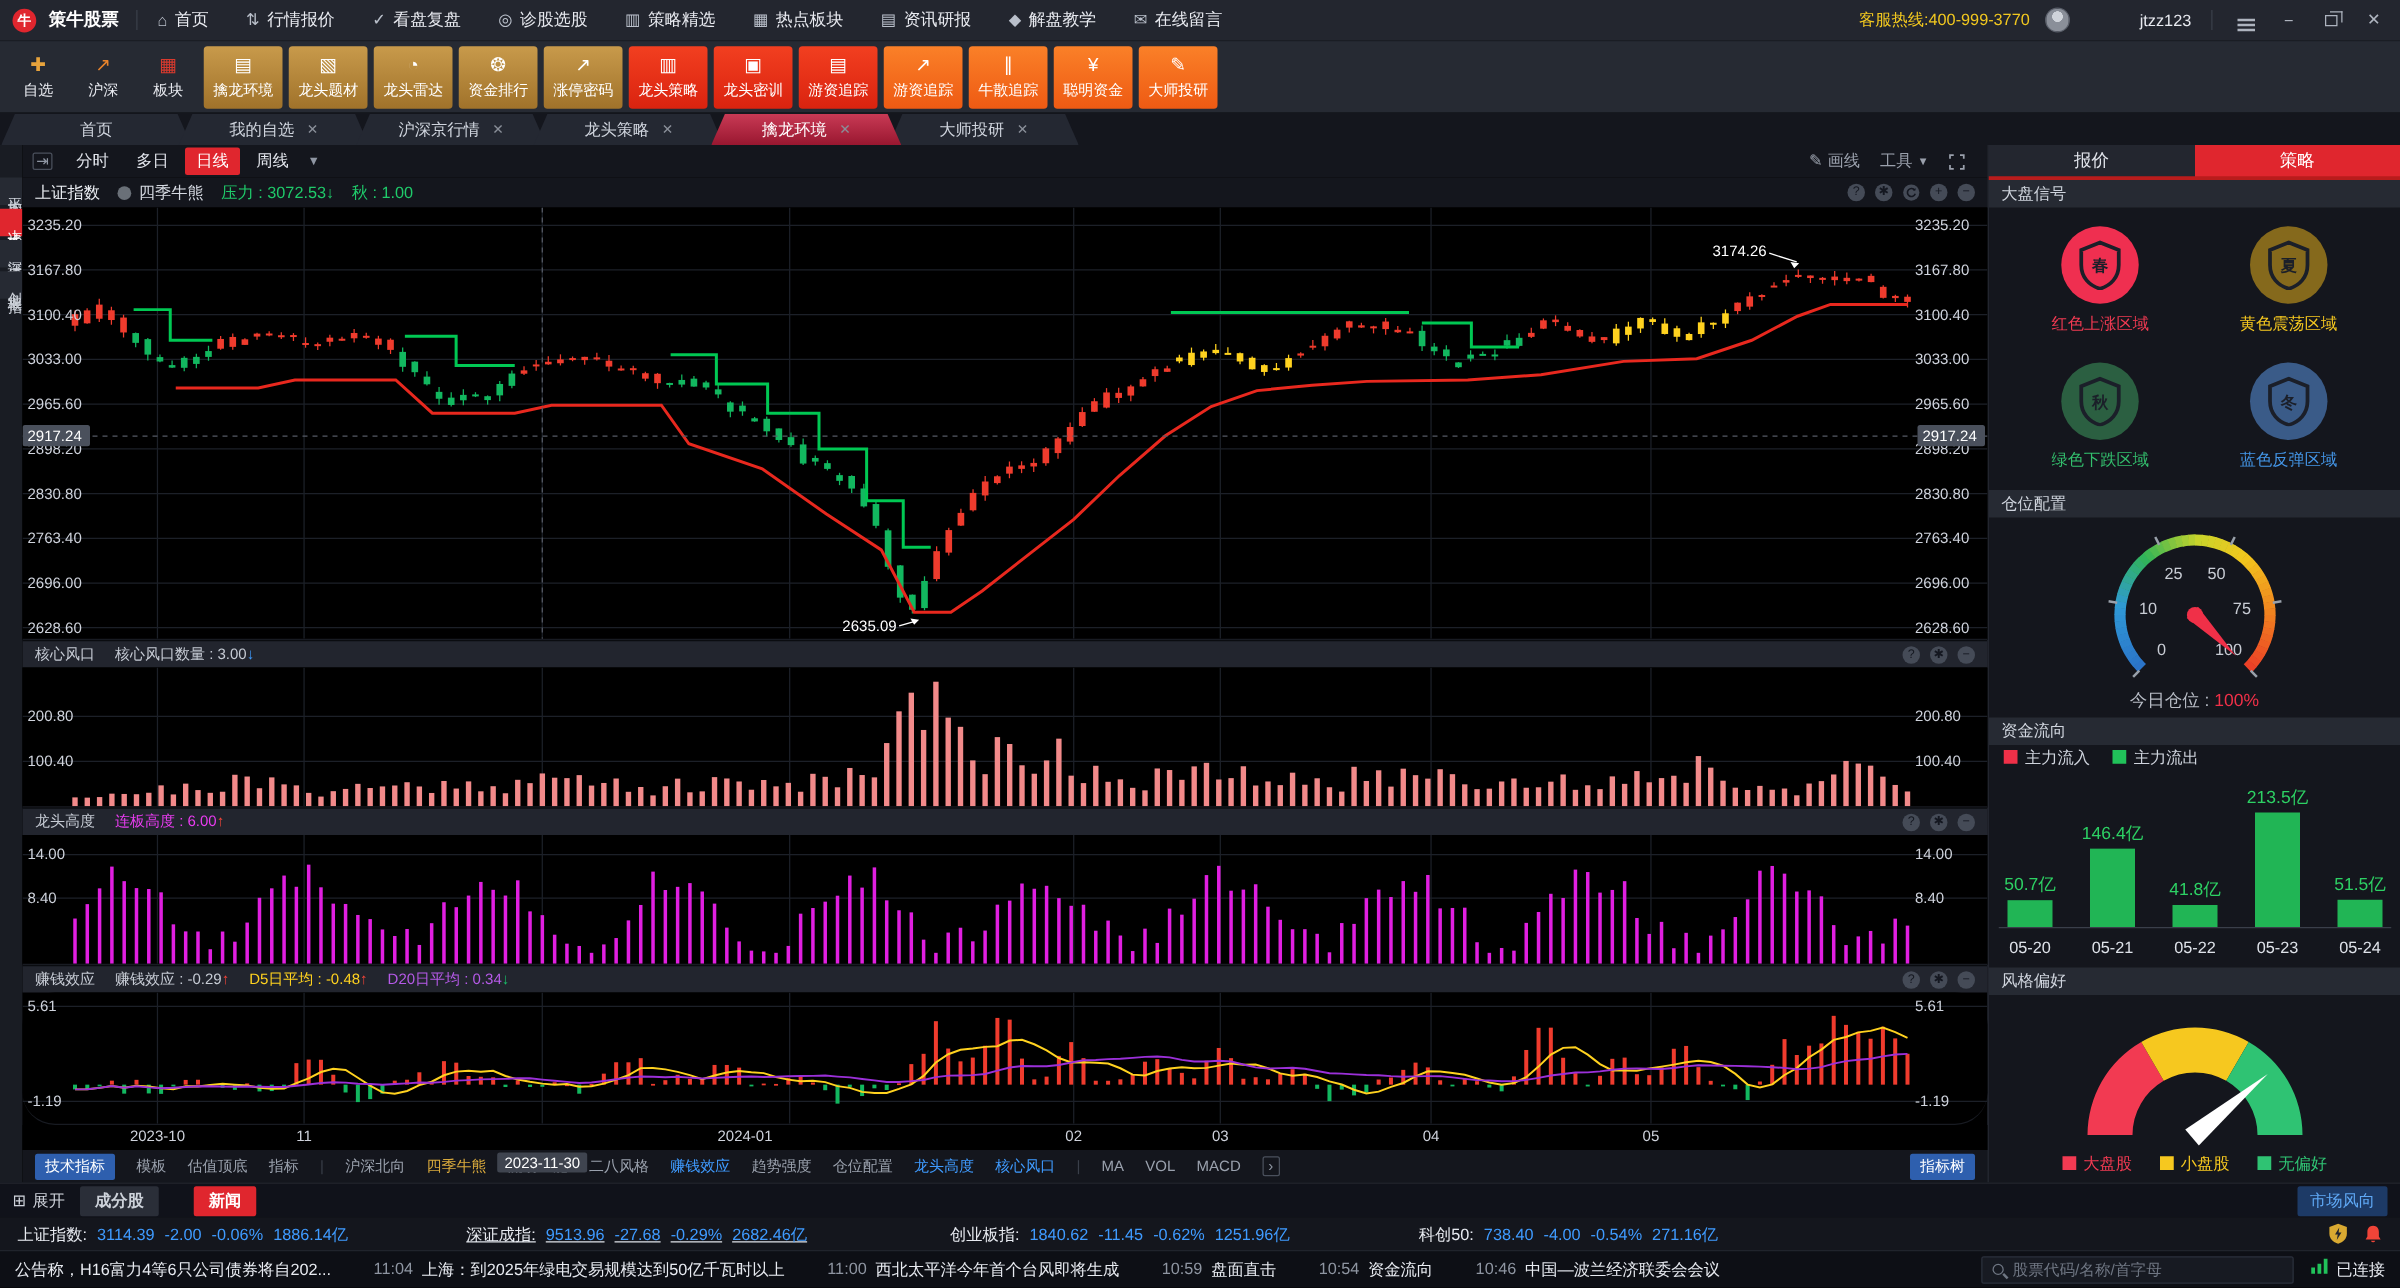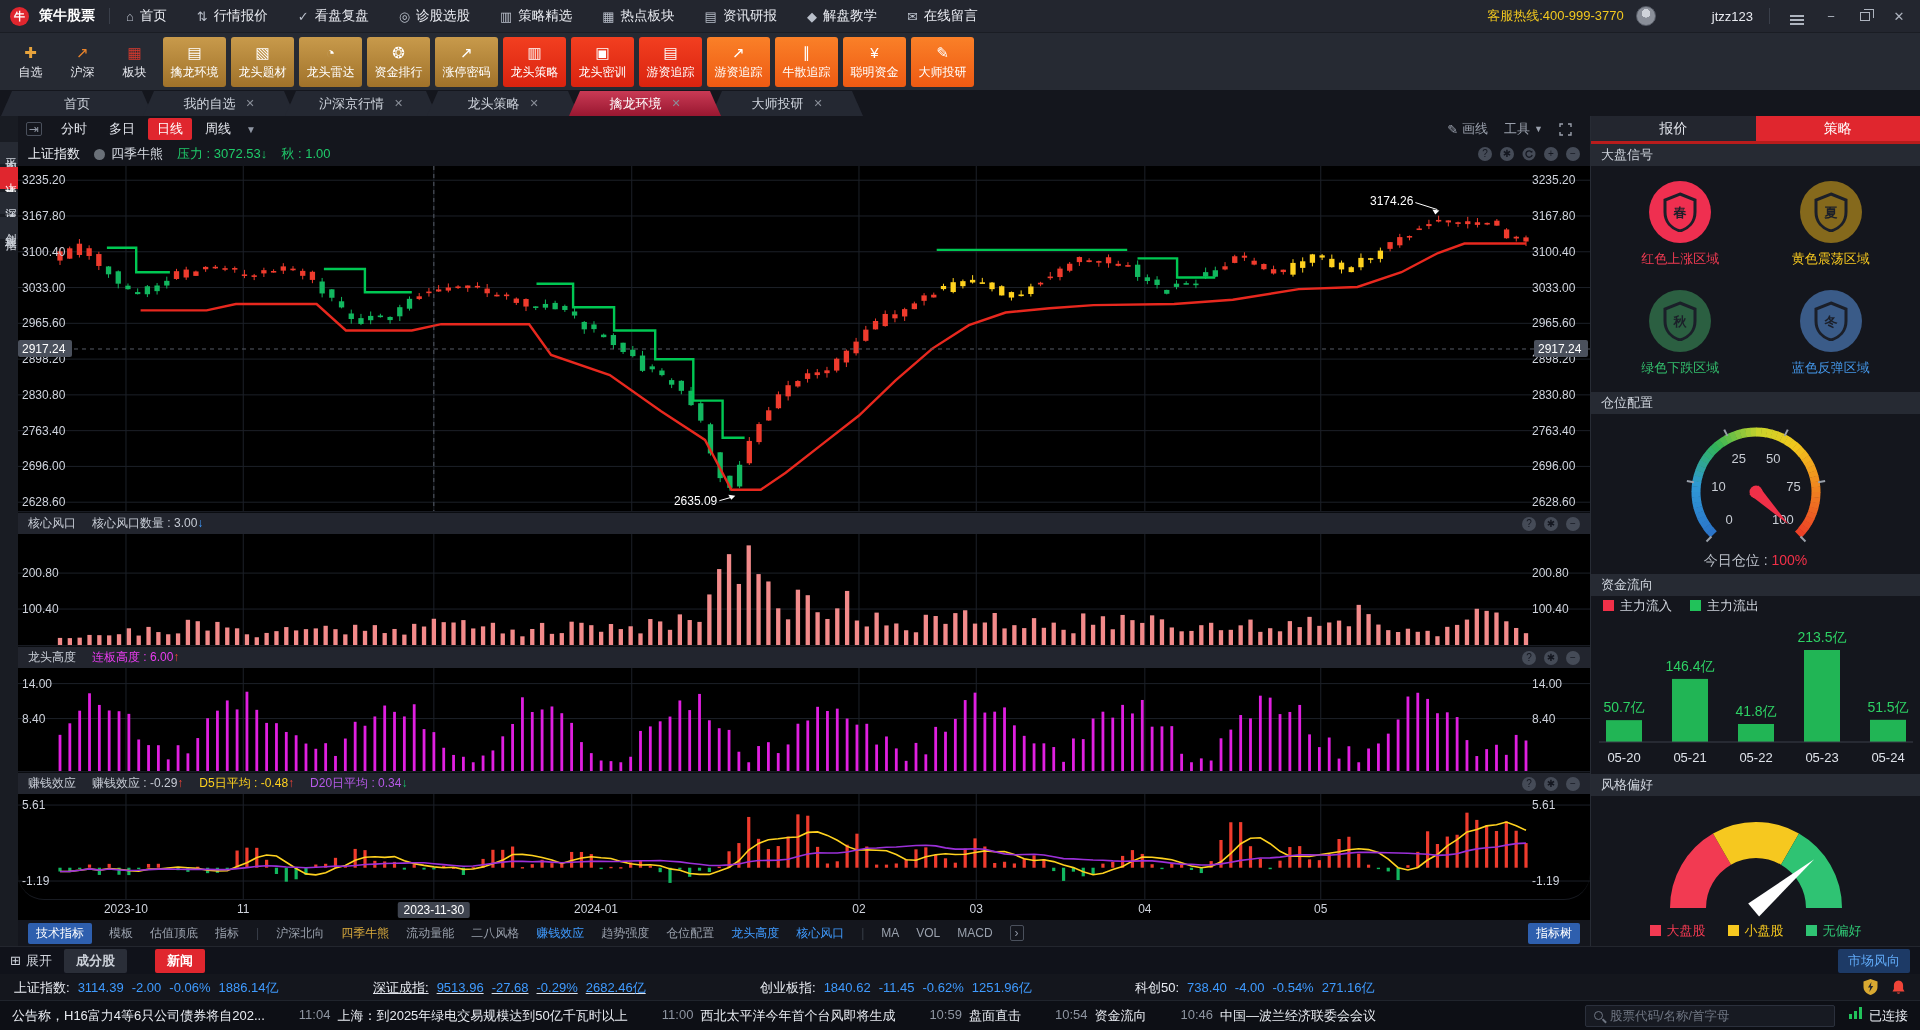--- a/index.html
+++ b/index.html
@@ -70,21 +70,21 @@
 
   .subhead { height:22px; background:#22252e; border-top:1px solid #0a0c10; display:flex; align-items:center; gap:16px; padding:0 10px; font-size:12px; color:#c6cbd4; flex:none; }
   .arrow-up { color:#f04438; } .arrow-dn-g { color:#19c06a; } .arrow-dn-b { color:#3f9bff; }
   .val-magenta { color:#e93cf0; } .val-yellow { color:#ffd21f; } .val-purple { color:#b65ae8; }
   #sub1plot { height:112px; flex:none;text-decoration:underline; }
   #sub2plot { height:104px; flex:none; }
   #sub3plot { height:106px; flex:none;border-radius:26px; }
 
   .xaxis { height:20px; position:relative; background:#000; font-size:12px; color:#cfd3dc; flex:none; }
   .xlab { position:absolute; top:2px; transform:translateX(-50%); }
-  .xlab.boxed { background:#3f444f; color:#fff; padding:0 6px; border-radius:2px; line-height:16px; }
+  .xlab.boxed { background:#3f444f; color:#fff; padding:0 6px; border-radius:2px; line-height:16px;margin-top:20px; }
 
   .indbar { height:26px; background:#14161d; display:flex; align-items:center; gap:17px; padding:0 10px; font-size:12px; color:#9aa1ad; flex:none; white-space:nowrap; overflow:hidden; }
   .ind-btn { background:#2e5fae; color:#fff; padding:2px 8px; border-radius:2px; }
   .ind-gold { color:#d8a93c; } .ind-blue { color:#3f9bff; }
   .ind-sep { color:#3a3f4a; }
   .ind-more { border:1px solid #4a505c; border-radius:2px; padding:0 4px; color:#8f96a3; }
   .ind-right { margin-left:auto; }
 
   
   .rpanel { width:330px; background:#14161d; border-left:1px solid #272b34; display:flex; flex-direction:column; flex:none; }

